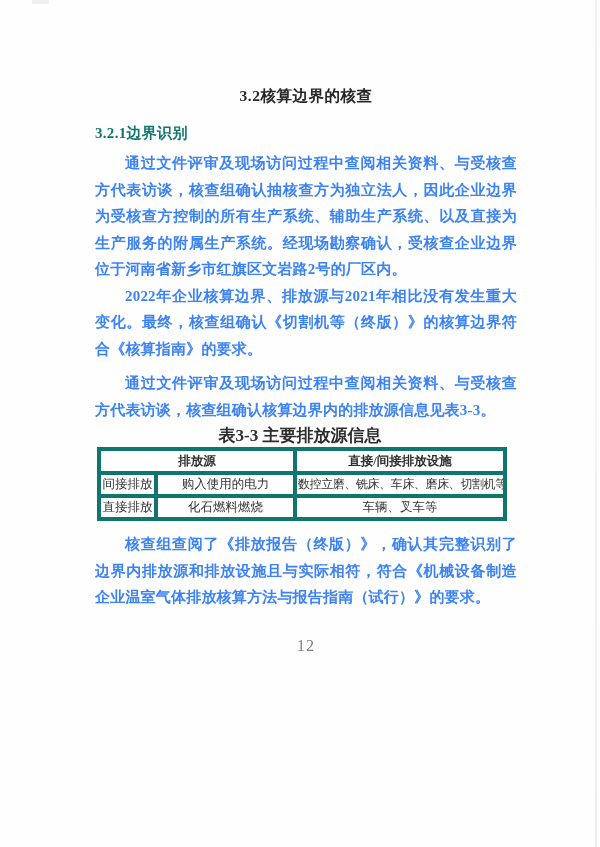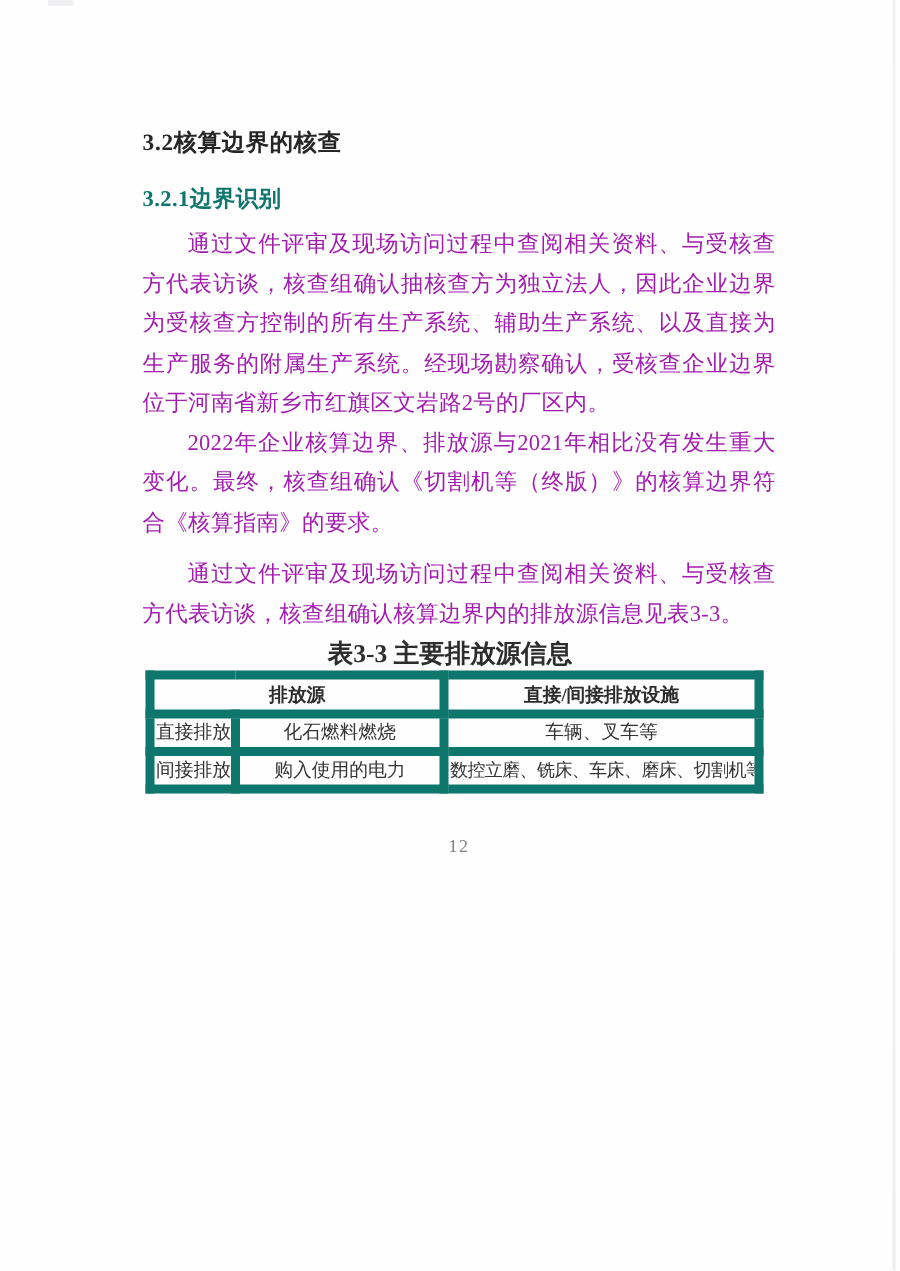--- a/index.html
+++ b/index.html
@@ -36,82 +36,84 @@
     height: 4px;
     background: #f0eff1;
   }
   h1.sec {
     font-size: 15.5px;
     line-height: 17px;
     font-weight: bold;
     color: #262626;
     margin: 0;
     letter-spacing: 0.5px;
+    text-align: center;
   }
   h2.sub {
     font-size: 15px;
     line-height: 17px;
     font-weight: bold;
     color: #0f766e;
     margin: 0;
     letter-spacing: 0.3px;
   }
   h2.sub-a { margin-top: 21px; }
   h2.sub-b { margin-top: 4px; }
   .body-block { margin-top: 8px; }
   p.para {
     font-size: 15px;
     line-height: 26.5px;
-    color: #a21caf;
+    color: #3b82f6;
     margin: 0;
     text-align: justify;
     text-justify: inter-character;
     text-indent: 2em;
     letter-spacing: 0.2px;
+    font-weight: bold;
   }
   .tbl-caption {
     width: 406px;
     margin: 4px 0 0 2px;
     text-align: center;
     font-size: 17px;
     line-height: 18px;
     font-weight: bold;
     color: #2d2d2d;
   }
   table.src-table {
     margin: 2px 0 0 2px;
     width: 406px;
     border-collapse: collapse;
     table-layout: fixed;
     font-size: 12.5px;
     color: #333333;
   }
   table.src-table th, table.src-table td {
-    border: 6px solid #0f766e;
+    border: 4px solid #0f766e;
     padding: 0 1px;
     text-align: center;
     white-space: nowrap;
     overflow: hidden;
   }
   table.src-table th {
     height: 20px;
     font-weight: bold;
     color: #2d2d2d;
   }
   table.src-table td { height: 19px; font-weight: normal; }
   col.c-type { width: 57px; }
   col.c-source { width: 139px; }
   col.c-fac { width: 210px; }
   td.fac-long { font-size: 12px; letter-spacing: -0.4px; }
   p.para-conclusion { margin-top: 10px; }
   .page-number {
     margin-top: 28px;
     width: 422px;
     text-align: center;
-    font-size: 12px;
+    font-size: 16px;
     line-height: 14px;
     color: #808080;
     letter-spacing: 1px;
   }
 </style>
 </head>
 <body>
 
 <div class="page">
   <div class="scan-smudge-top"></div>
@@ -140,27 +142,28 @@
       <col class="c-fac">
     </colgroup>
     <thead>
       <tr>
         <th colspan="2">排放源</th>
         <th>直接/间接排放设施</th>
       </tr>
     </thead>
     <tbody>
       <tr>
+        <td>间接排放</td>
+        <td>购入使用的电力</td>
+        <td class="fac-long">数控立磨、铣床、车床、磨床、切割机等</td>
+      </tr>
+      <tr>
         <td>直接排放</td>
         <td>化石燃料燃烧</td>
         <td>车辆、叉车等</td>
       </tr>
-      <tr>
-        <td>间接排放</td>
-        <td>购入使用的电力</td>
-        <td class="fac-long">数控立磨、铣床、车床、磨床、切割机等</td>
-      </tr>
     </tbody>
   </table>
 
+  <p class="para para-conclusion">核查组查阅了《排放报告（终版）》，确认其完整识别了边界内排放源和排放设施且与实际相符，符合《机械设备制造企业温室气体排放核算方法与报告指南（试行）》的要求。</p>
 
   <div class="page-number">12</div>
 </div>
 
 </body></html>

